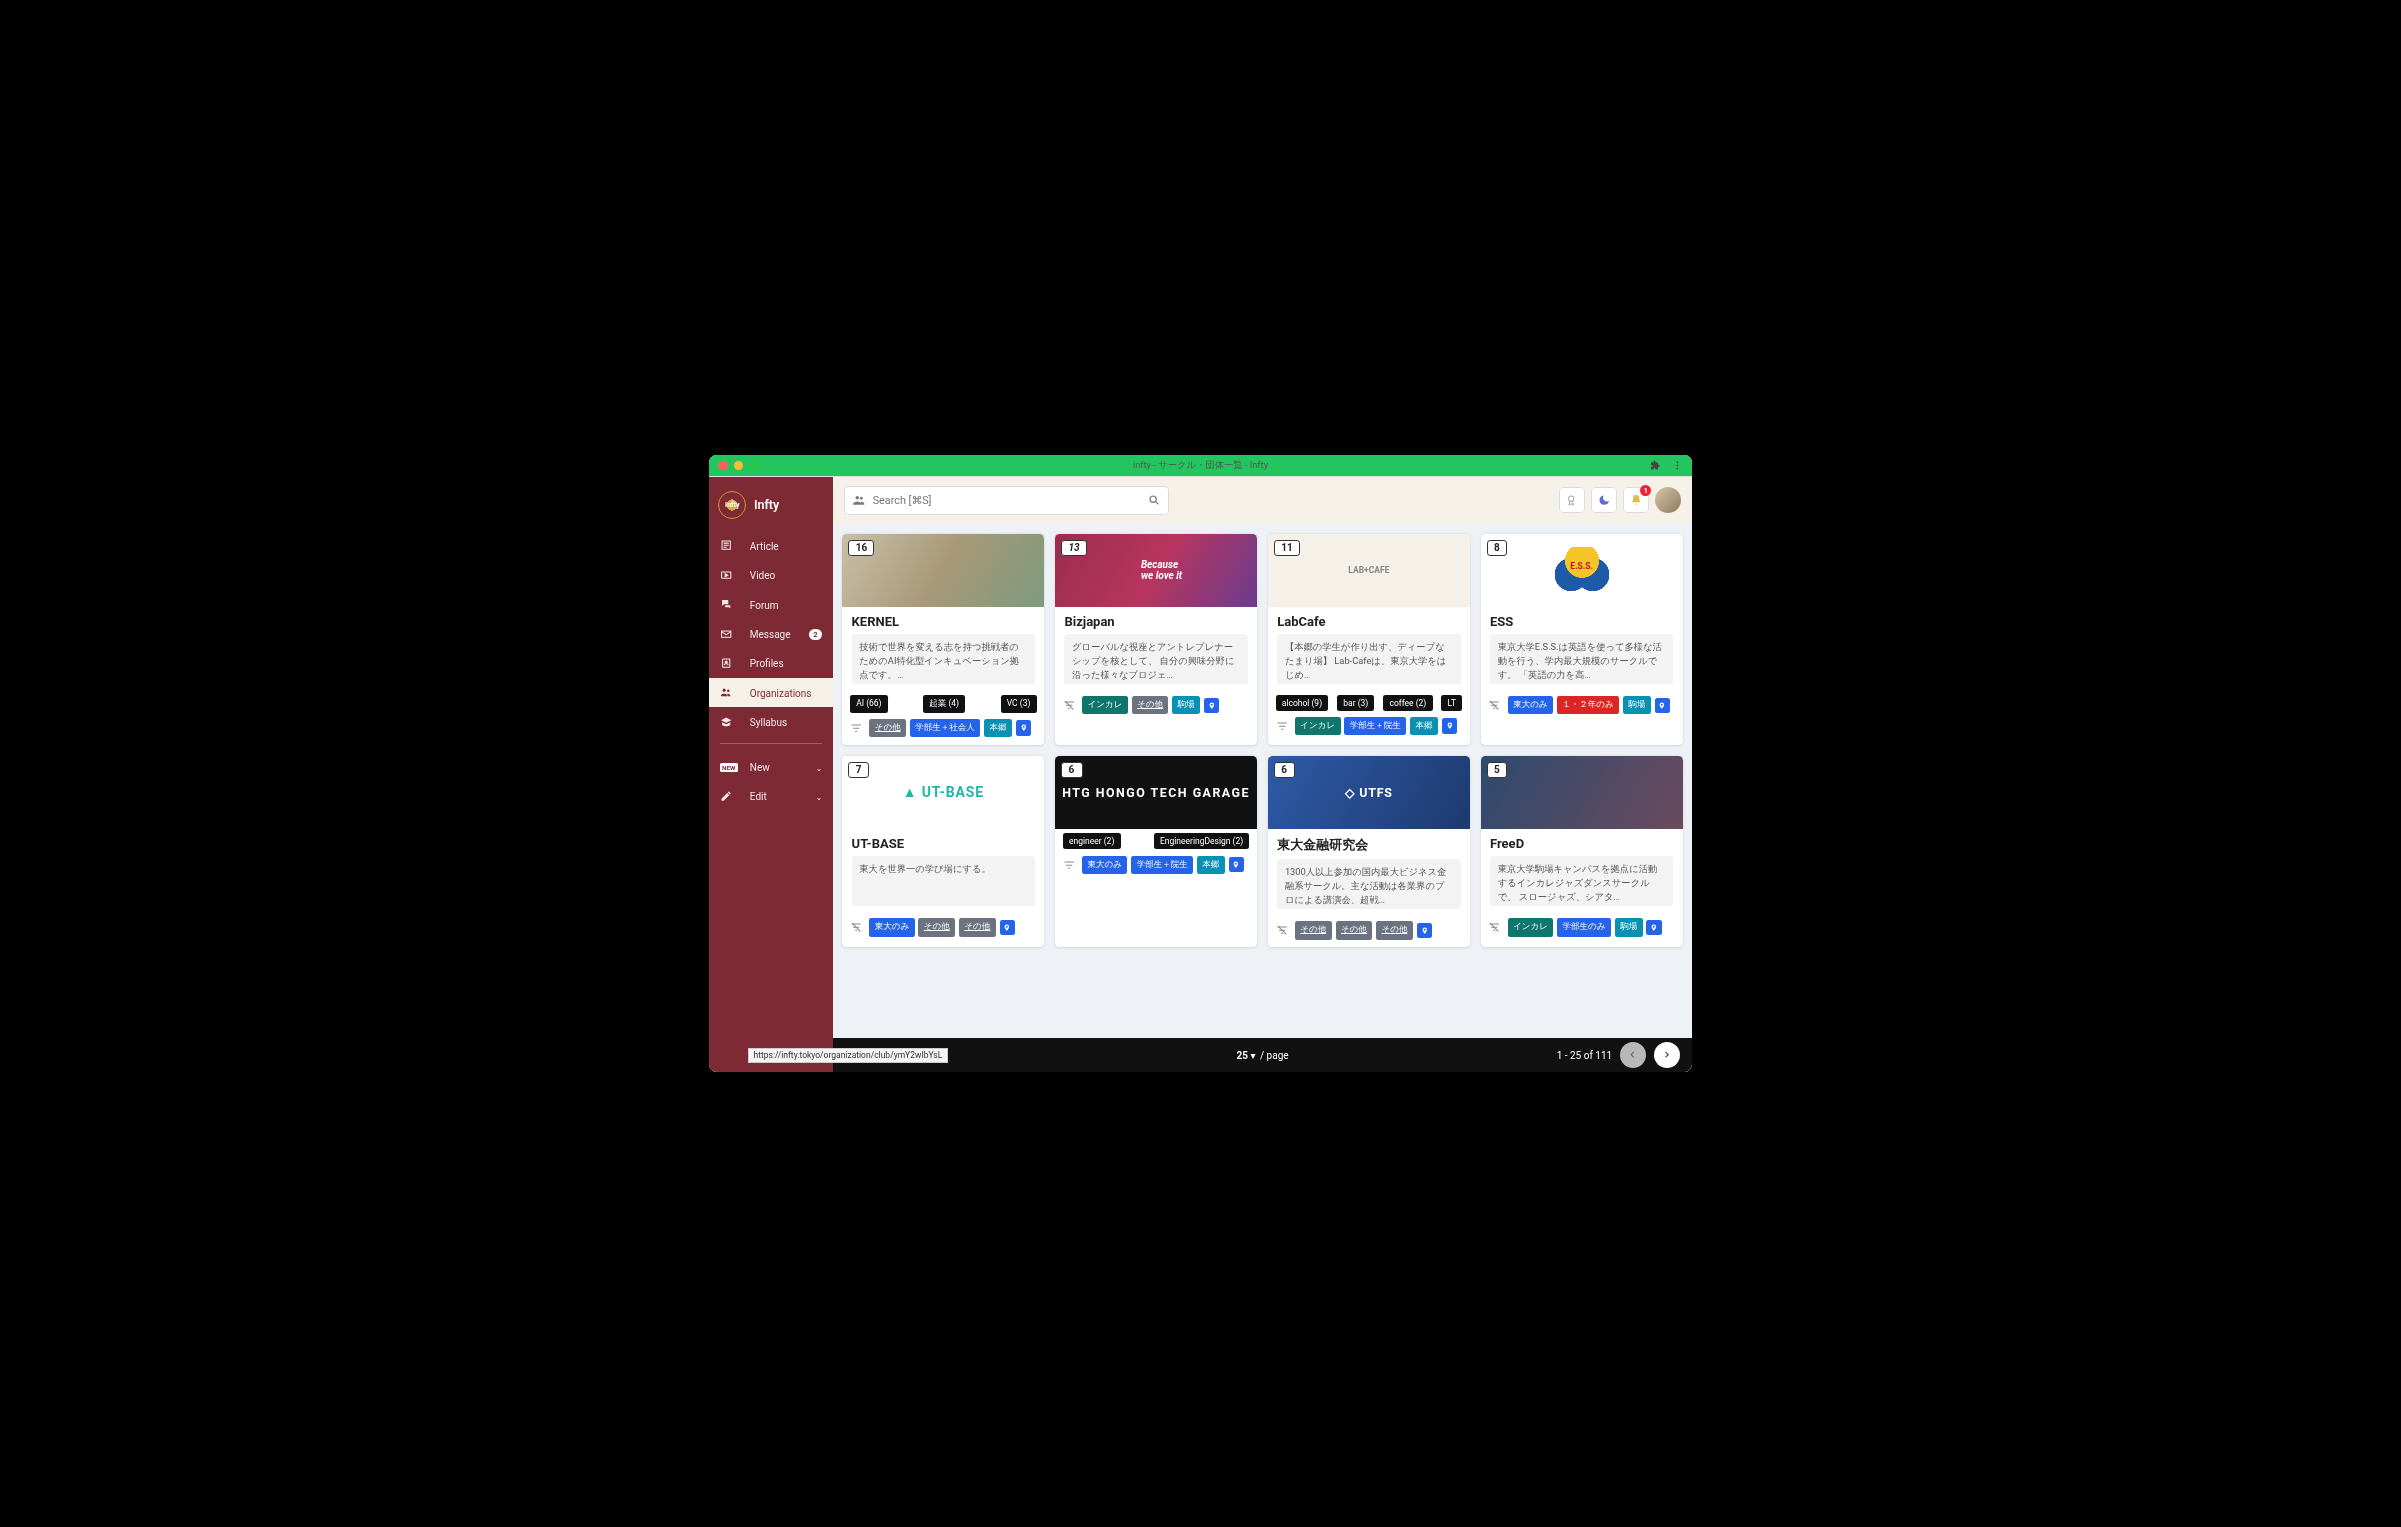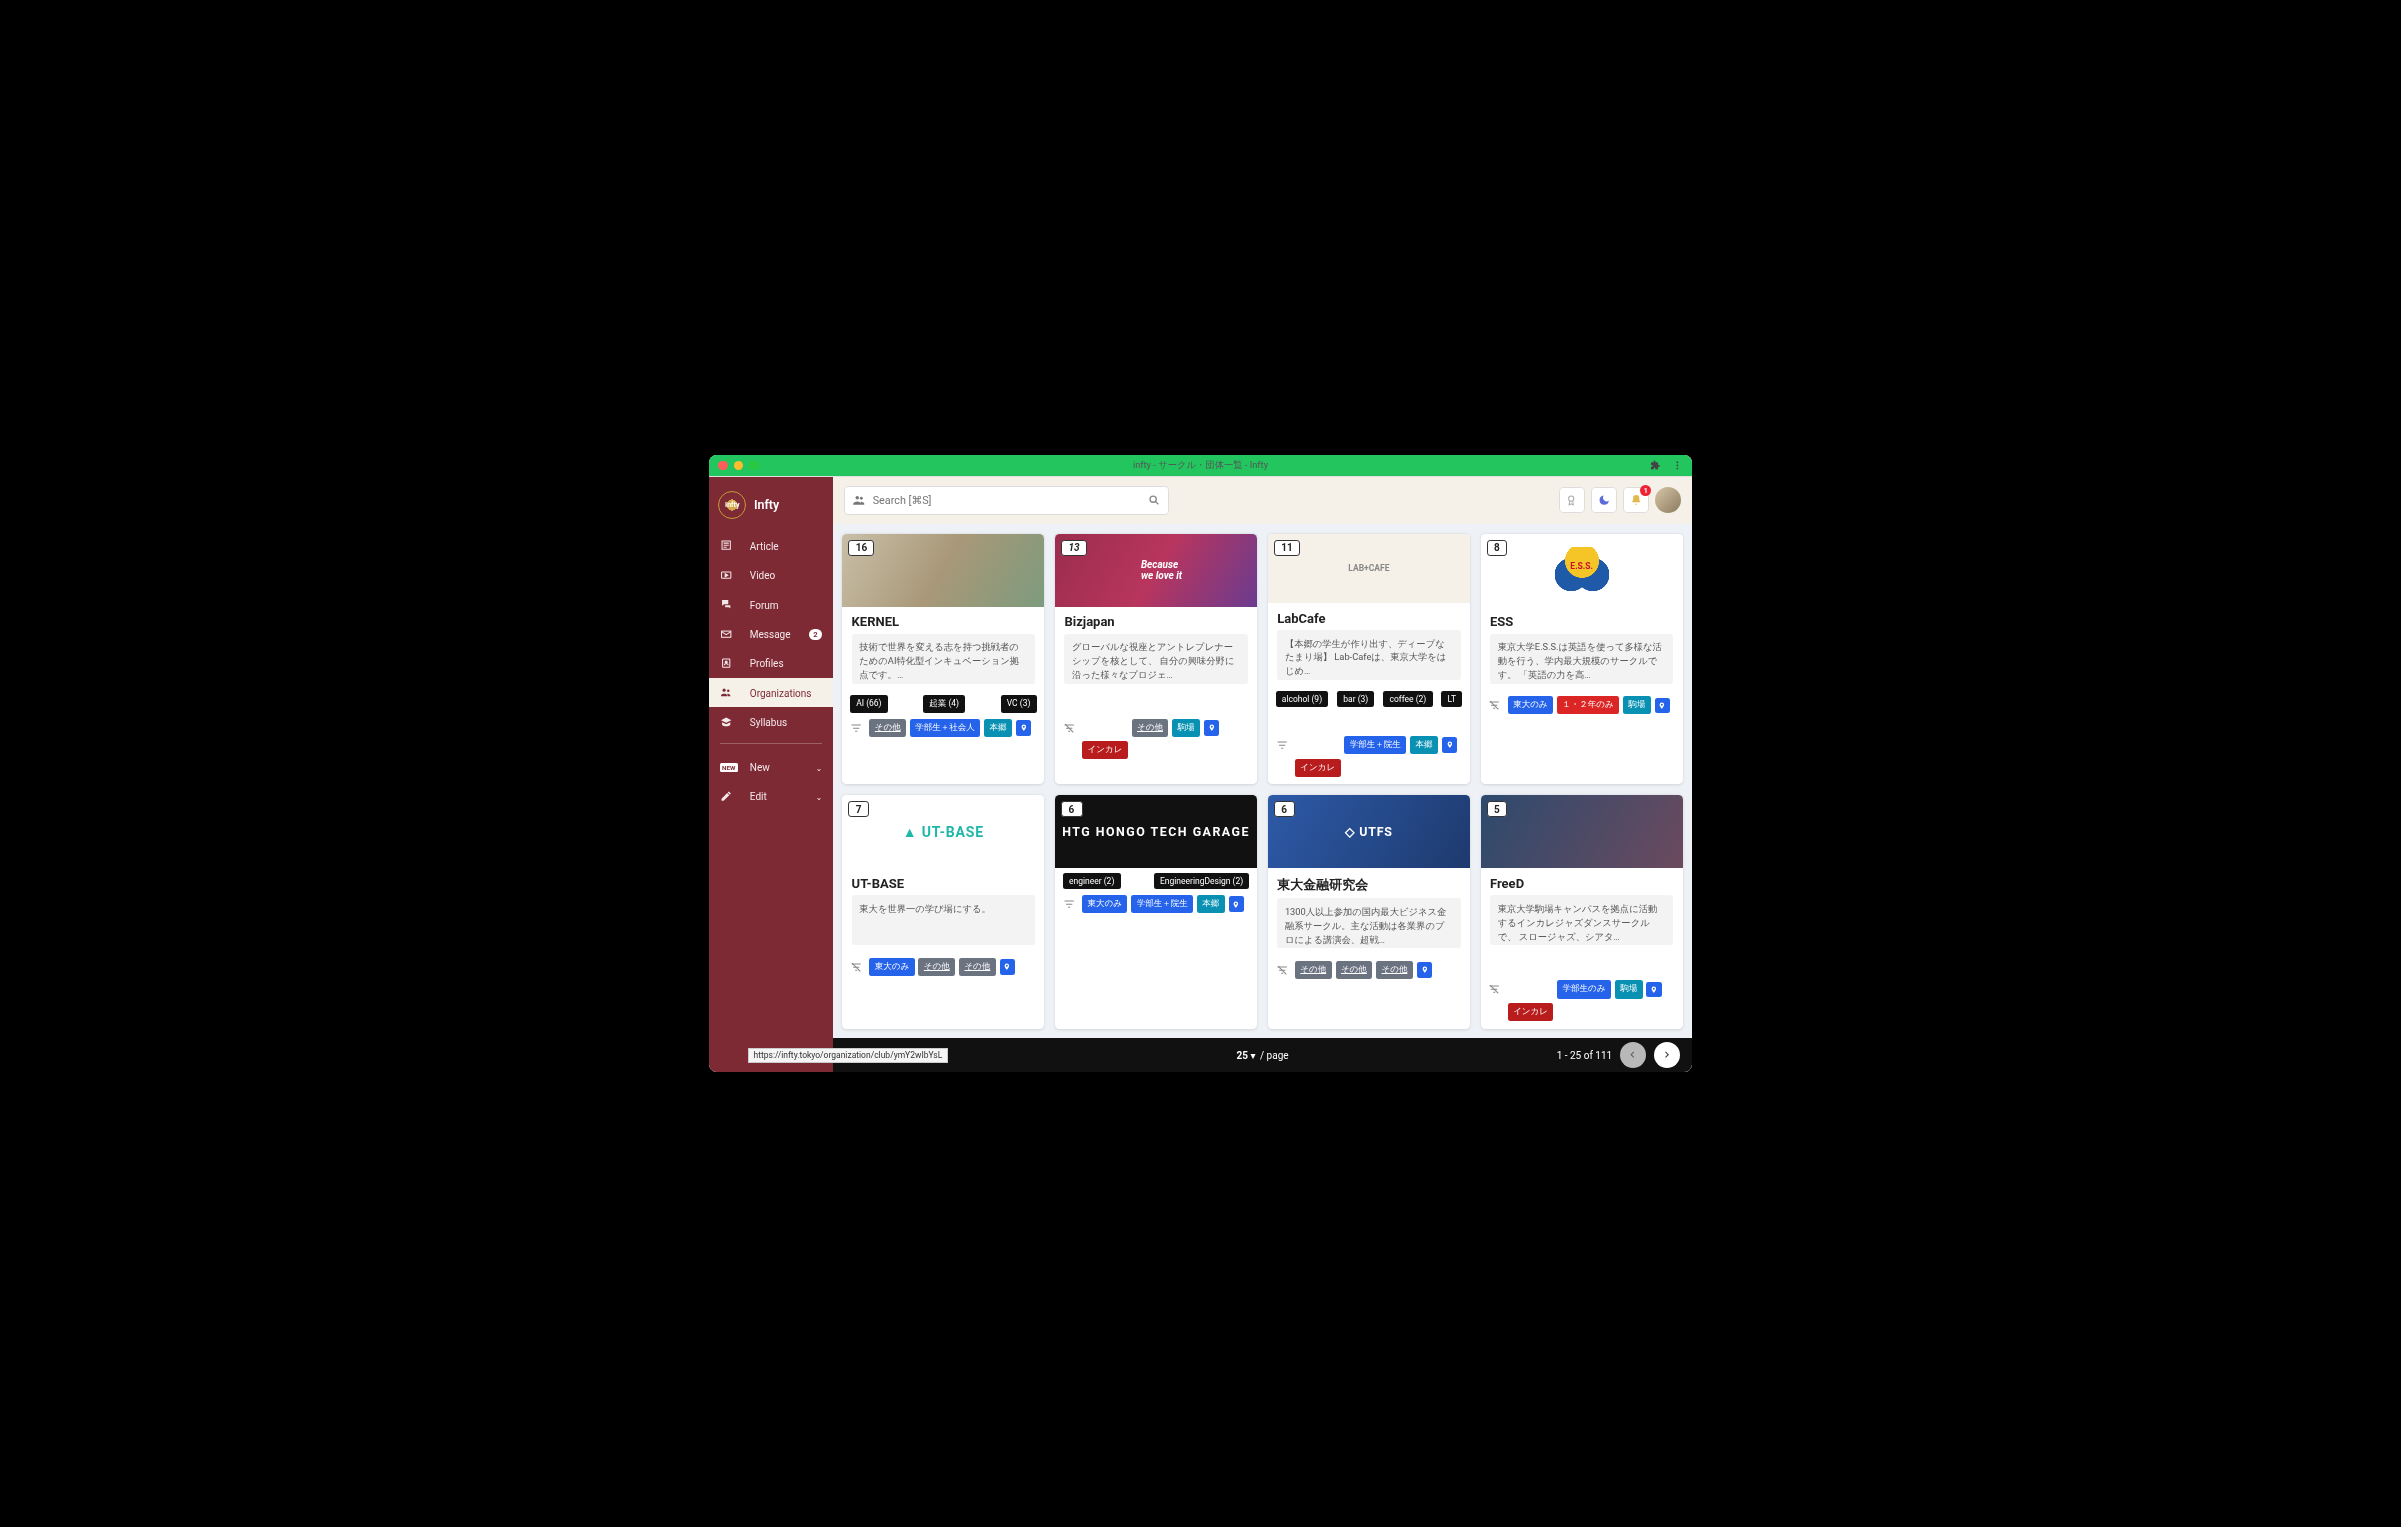--- a/index.html
+++ b/index.html
@@ -40,21 +40,21 @@
 .card-img { height: 73px; position: relative; display: flex; align-items: center; justify-content: center; color: #fff; font-weight: 700; }
 .card-count { position: absolute; top: 6.2px; left: 6.2px; background: #fff; border: 0.8px solid #333; border-radius: 3.1px; padding: 1.5px 6.2px; font-size: 10px; font-weight: 700; color: #222; }
 .card-body { padding: 7.7px 9.3px 6.2px; }
 .card-title { font-size: 13px; font-weight: 700; color: #222; margin-bottom: 4.6px; }
 .card-desc { background: #f3f3f3; border-radius: 3.1px; padding: 6.2px 7.7px; font-size: 9.3px; color: #555; line-height: 1.5; height: 50px; overflow: hidden; }
 .card-tags { padding: 4.6px 7.7px 0; display: flex; gap: 3.1px; flex-wrap: wrap; justify-content: space-between; }
 .tag-dark { background: #111; color: #fff; font-size: 8.5px; padding: 3.1px 6.2px; border-radius: 2.3px; white-space: nowrap; }
 .card-foot { padding: 6.2px 7.7px 7.7px; display: flex; align-items: center; gap: 3.9px; }
 .fico { color: #888; font-size: 10.8px; margin-right: 3.1px; }
 .chip { font-size: 8.5px; padding: 3.1px 5.4px; border-radius: 2.3px; color: #fff; white-space: nowrap; }
-.c-green { background: #b91c1c; margin-top: 45px; } .c-gray { background: #6b7280; text-decoration: underline; } .c-blue { background: #2563eb; }
+.c-green { background: #0f766e; } .c-gray { background: #6b7280; text-decoration: underline; } .c-blue { background: #2563eb; }
 .c-red { background: #dc2626; } .c-cyan { background: #0891b2; } .c-loc { background: #2563eb; padding: 3.1px 3.9px; }
 .footer { background: #111; color: #fff; height: 34px; display: flex; align-items: center; padding: 0 12.4px; gap: 7.7px; font-size: 10px; }
 .footer .fl { display: flex; gap: 7.7px; align-items: center; }
 .footer .fc { position: absolute; left: 50%; transform: translateX(-50%); display: flex; align-items: center; gap: 4.6px; }
 .footer .fr { margin-left: auto; display: flex; align-items: center; gap: 7.7px; }
 .pgbtn { width: 26px; height: 26px; border-radius: 50%; background: #fff; color: #555; display: flex; align-items: center; justify-content: center; cursor: pointer; font-size: 10.8px; }
 .pgbtn.dis { opacity: 0.7; }
 .status { position: absolute; bottom: 9.3px; left: 39px; background: #f5f5f5; border: 0.8px solid #ccc; padding: 1.5px 4.6px; font-size: 8.5px; color: #333; border-radius: 0; z-index: 10; }
 
 .img1 { background: linear-gradient(120deg,#c9bfa8 0%,#a89878 50%,#7d9b7d 100%); padding-left: 24px; }

